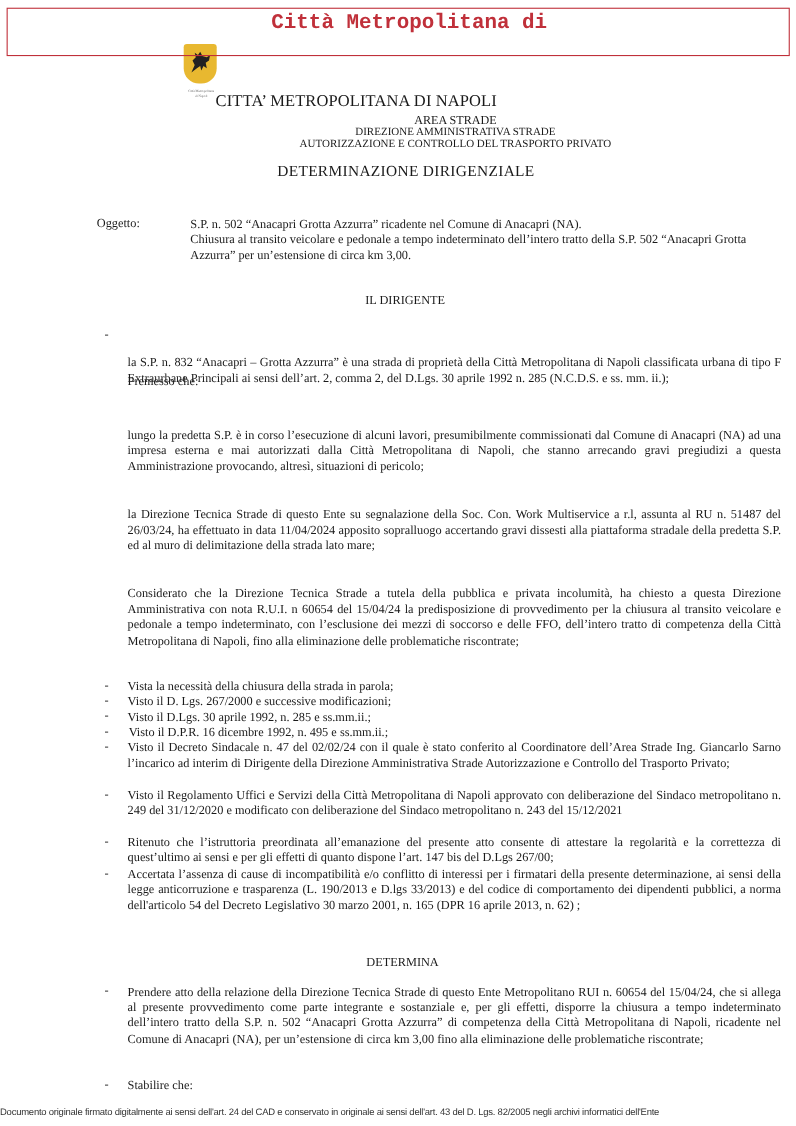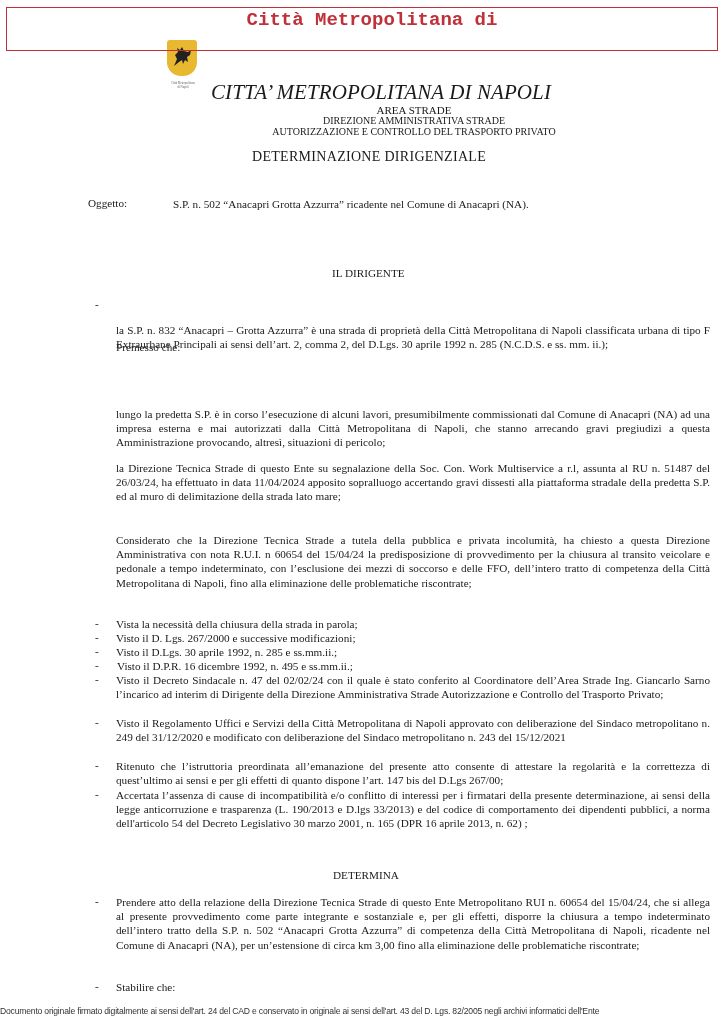--- a/index.html
+++ b/index.html
@@ -17,21 +17,21 @@
 
   .logo { position:absolute; left:163px; top:40px; width:40px; height:55px; z-index:1; }
   .logo .shield {
     width:30px; height:36px; margin-left:4px;
     background:#e8b830; border-radius:3px 3px 14px 14px; position:relative;
   }
   .logo .horse { position:absolute; left:3px; top:4px; width:24px; height:26px; }
   .logo .caption { font-size:3px; line-height:4px; text-align:center; color:#666; margin-top:5px; }
 
   .header { position:absolute; left:0; top:80px; width:724px; text-align:center; }
-  .header .org { position:absolute; left:211px; top:0; font-size:21px; line-height:24px; letter-spacing:0.1px; white-space:nowrap;font-style:italic; }
+  .header .org { position:absolute; left:196px; top:0; font-size:15px; line-height:24px; letter-spacing:0.1px; white-space:nowrap; }
   .header .area { position:absolute; left:0; width:724px; top:24px; font-size:11px; line-height:12px; left:52px; }
   .header .dir { position:absolute; left:52px; width:724px; top:35px; font-size:10px; line-height:12px; }
   .header .auth { position:absolute; left:52px; width:724px; top:46px; font-size:10px; line-height:12px; }
   .doctitle { position:absolute; left:252px; top:149px; font-size:14px; letter-spacing:0.3px; white-space:nowrap; }
 
   .p { position:absolute; font-size:11.2px; line-height:14.2px; text-align:justify; }
   .oggetto-label { position:absolute; left:88px; top:197px; font-size:11.2px; }
   .oggetto { left:173px; top:197px; width:537px; text-align:left; }
 
   .section-title { position:absolute; font-size:11.2px; white-space:nowrap; }
@@ -68,29 +68,30 @@
   <div class="area">AREA STRADE</div>
   <div class="dir">DIREZIONE AMMINISTRATIVA STRADE</div>
   <div class="auth">AUTORIZZAZIONE E CONTROLLO DEL TRASPORTO PRIVATO</div>
 </div>
 
 <div class="doctitle">DETERMINAZIONE  DIRIGENZIALE</div>
 
 <div class="oggetto-label">Oggetto:</div>
 <div class="p oggetto">
   <div>S.P. n. 502 “Anacapri Grotta Azzurra” ricadente nel Comune di Anacapri (NA).</div>
+  <div>Chiusura al transito veicolare e pedonale a tempo indeterminato dell’intero tratto della S.P. 502 “Anacapri Grotta Azzurra” per un’estensione di circa km 3,00.</div>
 </div>
 
 <div class="section-title" style="left:332px; top:267px;">IL DIRIGENTE</div>
 
 <div class="dash" style="left:95px; top:298px;">-</div>
 <div class="p" style="left:116px; top:298px;margin-top:42px;">Premesso che:</div>
 
 <div class="p indent" style="top:323px;">la S.P. n. 832 “Anacapri – Grotta Azzurra” è una  strada di proprietà della Città Metropolitana di Napoli classificata urbana di tipo F Extraurbane Principali ai sensi dell’art. 2, comma 2, del D.Lgs. 30 aprile 1992 n. 285 (N.C.D.S. e ss. mm. ii.);</div>
-<div class="p indent" style="top:389px;margin-top:18px;">lungo la predetta S.P. è in corso l’esecuzione di alcuni lavori, presumibilmente commissionati dal Comune di Anacapri (NA) ad una impresa esterna e mai autorizzati dalla Città Metropolitana di Napoli, che stanno arrecando gravi pregiudizi a questa Amministrazione provocando, altresì,  situazioni di pericolo;</div>
+<div class="p indent" style="top:389px;">lungo la predetta S.P. è in corso l’esecuzione di alcuni lavori, presumibilmente commissionati dal Comune di Anacapri (NA) ad una impresa esterna e mai autorizzati dalla Città Metropolitana di Napoli, che stanno arrecando gravi pregiudizi a questa Amministrazione provocando, altresì,  situazioni di pericolo;</div>
 <div class="p indent" style="top:461px;">la Direzione Tecnica Strade di questo Ente su segnalazione della  Soc. Con. Work Multiservice a r.l,   assunta al  RU n. 51487  del 26/03/24,   ha effettuato in data  11/04/2024  apposito sopralluogo accertando gravi dissesti  alla piattaforma stradale della predetta S.P. ed al muro di delimitazione  della strada lato mare;</div>
 <div class="p indent" style="top:533px;">Considerato che  la Direzione Tecnica Strade  a tutela della pubblica e privata incolumità,  ha chiesto a questa Direzione Amministrativa  con nota R.U.I. n  60654 del 15/04/24  la predisposizione di provvedimento  per la chiusura al transito veicolare e pedonale a tempo indeterminato, con l’esclusione dei mezzi di soccorso e delle FFO, dell’intero tratto di competenza della Città Metropolitana di Napoli, fino alla eliminazione delle problematiche riscontrate;</div>
 
 <div>
   <div class="dash" style="left:95px; top:617px;">-</div>
   <div class="p" style="left:116px; top:617px; width:594px;">Vista la necessità della chiusura della strada in parola;</div>
 
   <div class="dash" style="left:95px; top:631px;">-</div>
   <div class="p" style="left:116px; top:631px; width:594px;">Visto il D. Lgs. 267/2000 e successive modificazioni;</div>
 

